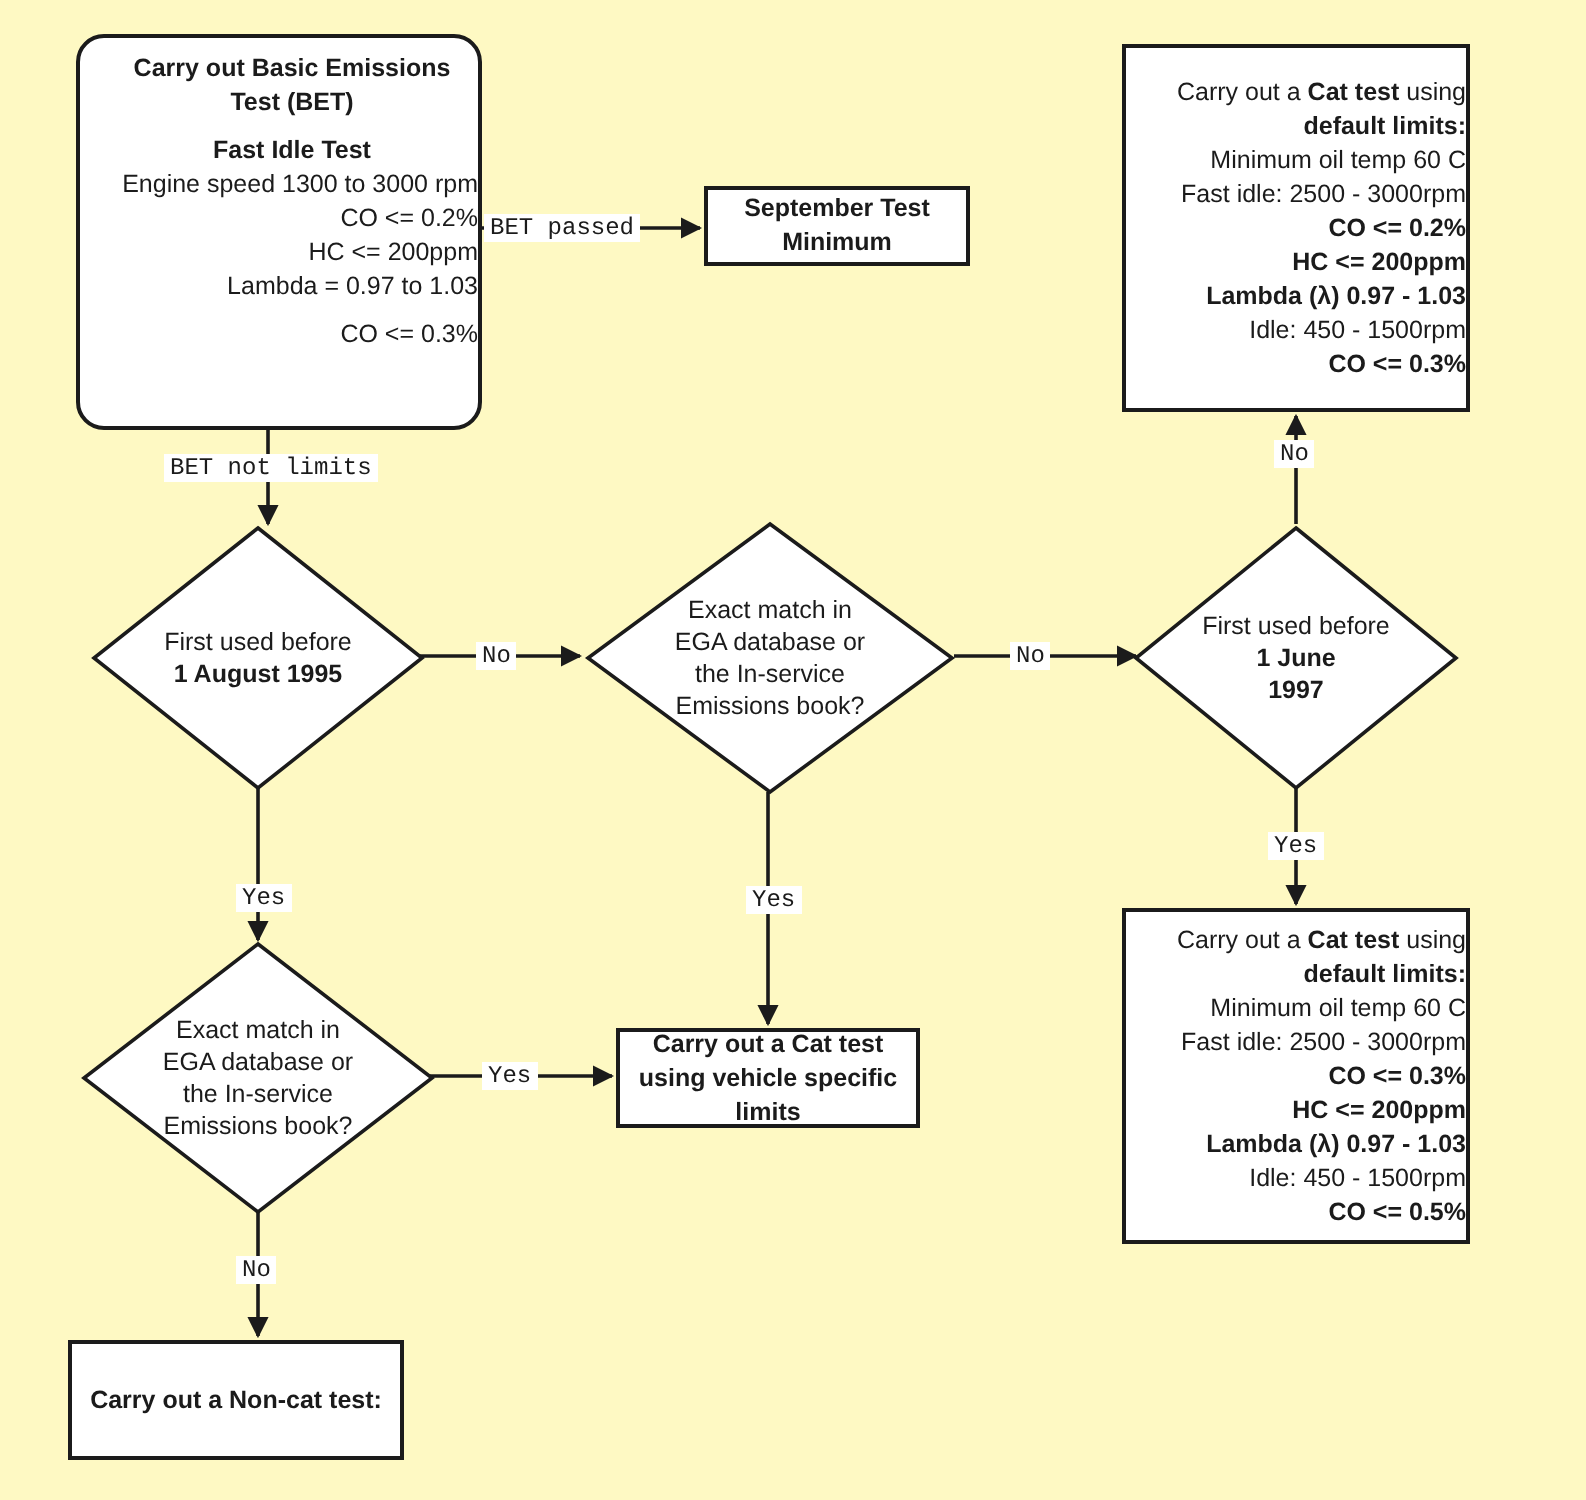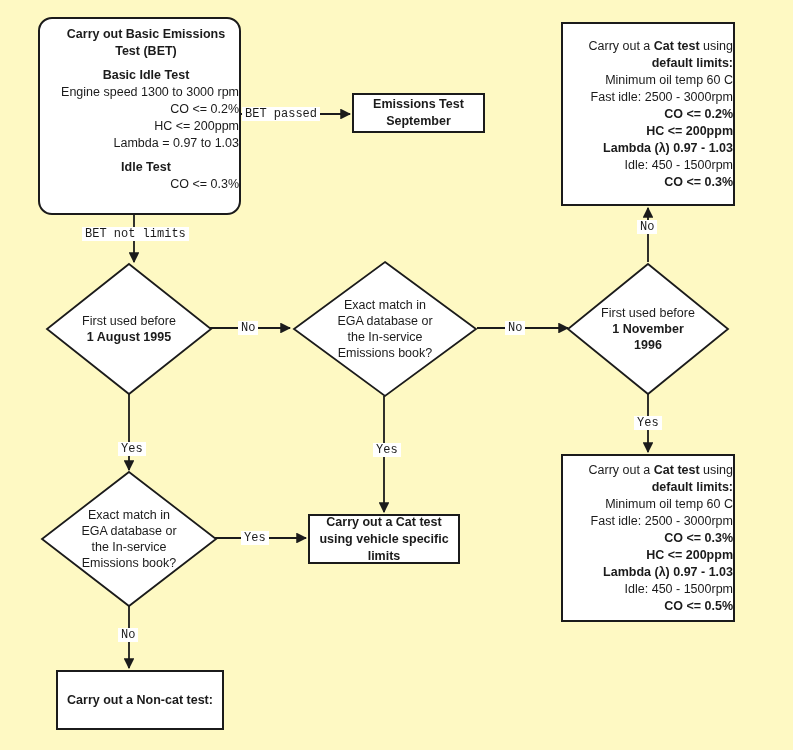--- a/index.html
+++ b/index.html
@@ -132,33 +132,32 @@
       <path d="M 202 538 L 306 538" marker-end="url(#arrow)"></path>
 
       <path d="M 129 606 L 129 668" marker-end="url(#arrow)"></path>
     </g>
   </svg>
 
   <div class="node rounded pad-left" id="n-bet" style="left:38px; top:17px; width:203px; height:198px;">
     <div class="ln b c">Carry out Basic Emissions</div>
     <div class="ln b c">Test (BET)</div>
     <div class="gap"></div>
-    <div class="ln b c">Basic Idle Test</div>
+    <div class="ln b c">Fast Idle Test</div>
     <div class="ln l">Engine speed 1300 to 3000 rpm</div>
     <div class="ln l">CO &lt;= 0.2%</div>
     <div class="ln l">HC &lt;= 200ppm</div>
     <div class="ln l">Lambda = 0.97 to 1.03</div>
     <div class="gap"></div>
-    <div class="ln b c">Idle Test</div>
     <div class="ln l">CO &lt;= 0.3%</div>
   </div>
 
   <div class="node rect pad-center" id="n-complete" style="left:352px; top:93px; width:133px; height:40px;">
-    <div class="ln b c">Emissions Test</div>
-    <div class="ln b c">September</div>
+    <div class="ln b c">September Test</div>
+    <div class="ln b c">Minimum</div>
   </div>
 
   <div class="node rect pad-left" id="n-cat02" style="left:561px; top:22px; width:174px; height:184px;">
     <div class="ln l">Carry out a <b>Cat test</b> using</div>
     <div class="ln b l">default limits:</div>
     <div class="ln l">Minimum oil temp 60 C</div>
     <div class="ln l">Fast idle: 2500 - 3000rpm</div>
     <div class="ln b l">CO &lt;= 0.2%</div>
     <div class="ln b l">HC &lt;= 200ppm</div>
     <div class="ln b l">Lambda (λ) 0.97 - 1.03</div>
@@ -177,21 +176,21 @@
     <div class="ln l">Idle: 450 - 1500rpm</div>
     <div class="ln b l">CO &lt;= 0.5%</div>
   </div>
 
   <div class="node rect pad-center" id="n-catspec" style="left:308px; top:514px; width:152px; height:50px;">
     <div class="ln b c">Carry out a Cat test</div>
     <div class="ln b c">using vehicle specific</div>
     <div class="ln b c">limits</div>
   </div>
 
-  <div class="node rect pad-center" id="n-noncat" style="left:56px; top:670px; width:168px; height:60px;">
+  <div class="node rect pad-center" id="n-noncat" style="left:34px; top:670px; width:168px; height:60px;">
     <div class="ln b c">Carry out a Non-cat test:</div>
   </div>
 
   <div class="diamond" id="d-1995" style="left:45px; top:262px; width:168px; height:134px;">
     <svg class="shape" viewBox="0 0 168 134" preserveAspectRatio="none">
       <polygon points="84,2 166,67 84,132 2,67" fill="#ffffff" stroke="#1b1b1b" stroke-width="1.8"></polygon>
     </svg>
     <div class="dlabel">
       <div>First used before</div>
       <div class="b">1 August 1995</div>
@@ -209,22 +208,22 @@
       <div>Emissions book?</div>
     </div>
   </div>
 
   <div class="diamond" id="d-2002" style="left:566px; top:262px; width:164px; height:134px;">
     <svg class="shape" viewBox="0 0 164 134" preserveAspectRatio="none">
       <polygon points="82,2 162,67 82,132 2,67" fill="#ffffff" stroke="#1b1b1b" stroke-width="1.8"></polygon>
     </svg>
     <div class="dlabel">
       <div>First used before</div>
-      <div class="b">1 November</div>
-      <div class="b">1996</div>
+      <div class="b">1 June</div>
+      <div class="b">1997</div>
     </div>
   </div>
 
   <div class="diamond" id="d-left" style="left:40px; top:470px; width:178px; height:138px;">
     <svg class="shape" viewBox="0 0 178 138" preserveAspectRatio="none">
       <polygon points="89,2 176,69 89,136 2,69" fill="#ffffff" stroke="#1b1b1b" stroke-width="1.8"></polygon>
     </svg>
     <div class="dlabel">
       <div>Exact match in</div>
       <div>EGA database or</div>

